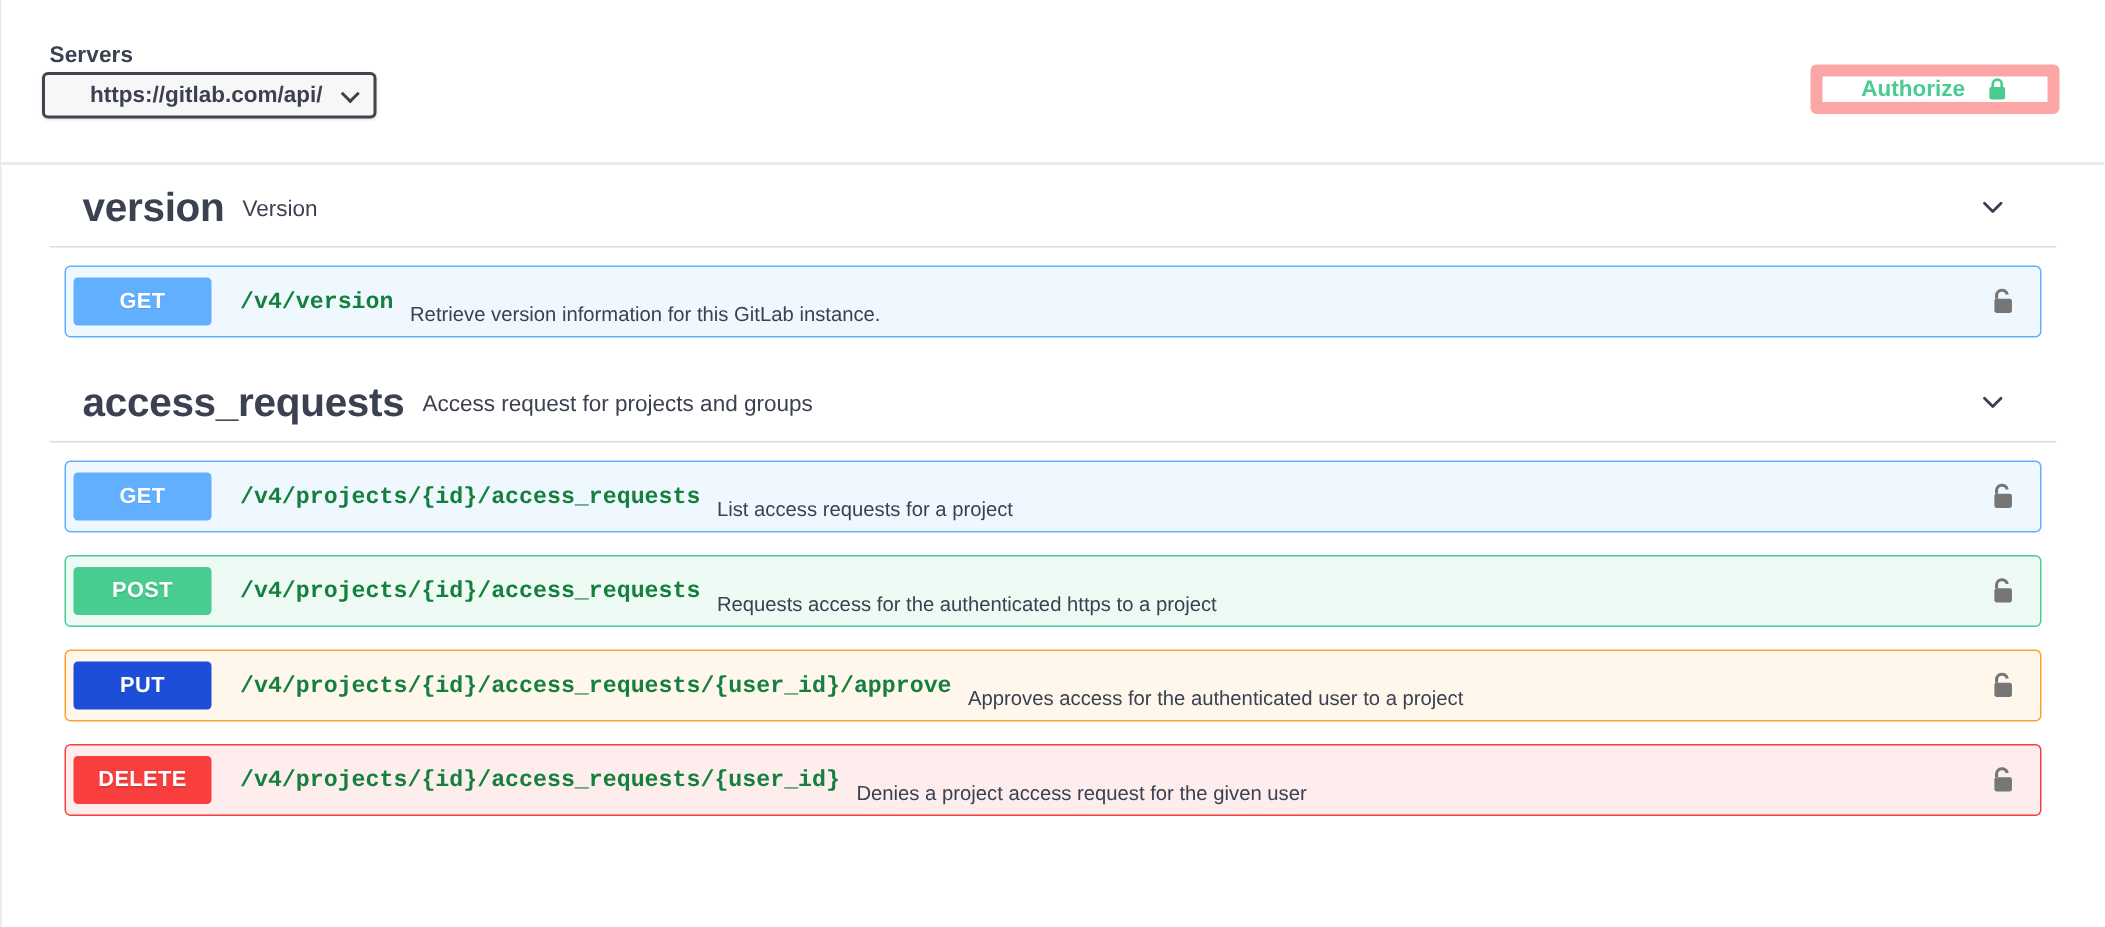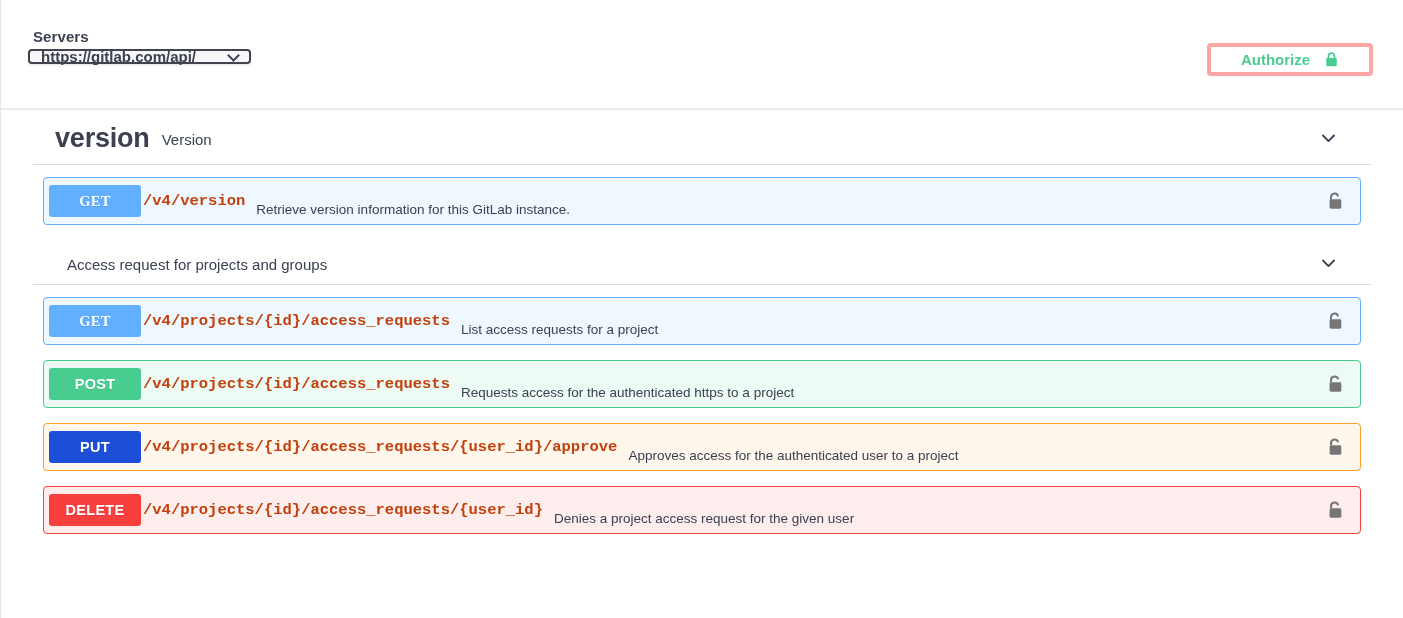--- a/index.html
+++ b/index.html
@@ -38,31 +38,32 @@
     font-weight: bold;
     color: #3b4151;
     margin: 0 0 3px 5px;
     letter-spacing: .1px;
   }
   .server-select {
     position: relative;
     display: inline-flex;
     align-items: center;
     min-width: 223px;
-    height: 15px;
+    height: 31px;
     padding: 0 34px 0 11px;
     border: 2px solid #41444e;
     border-radius: 4px;
     background: #f7f7f7;
     font-size: 15px;
     font-weight: bold;
     color: #3b4151;
     box-shadow: 0 1px 2px rgba(0,0,0,.12);
     cursor: pointer;
     white-space: nowrap;
+    justify-content: flex-end;
   }
   .server-select .caret {
     position: absolute;
     right: 11px;
     top: 50%;
     width: 9px; height: 9px;
     margin-top: -6px;
     border-right: 2px solid #3b4151;
     border-bottom: 2px solid #3b4151;
     transform: rotate(45deg);
@@ -74,21 +75,21 @@
     top: 43px;
   }
   .authorize-btn {
     display: inline-flex;
     align-items: center;
     justify-content: center;
     gap: 14px;
     min-width: 166px;
     height: 33px;
     padding: 0 16px;
-    border: 4px solid #fca5a5;
+    border: 8px solid #fca5a5;
     border-radius: 4px;
     background: #ffffff;
     color: #49cc90;
     font-size: 15px;
     font-weight: bold;
     font-family: "Liberation Sans", sans-serif;
     cursor: pointer;
     line-height: 1;
   }
   .lock-green { display: inline-block; width: 15px; height: 17px; }
@@ -148,43 +149,43 @@
     margin: 0 0 0 5px;
     border-radius: 3px;
     color: #fff;
     font-size: 14.5px;
     font-weight: bold;
     font-family: "Liberation Sans", sans-serif;
     text-shadow: 0 1px 0 rgba(0,0,0,.1);
     letter-spacing: .3px;
   }
   .opblock-summary-path {
-    margin-left: 2px;
+    margin-left: 19px;
     font-family: "Liberation Mono", monospace;
     font-size: 15.5px;
     font-weight: bold;
-    color: #c2410c;
+    color: #15803d;
     white-space: nowrap;
   }
   .opblock-summary-description {
     margin-left: 11px;
     font-size: 13.5px;
     color: #3b4151;
     white-space: nowrap;
     margin-top: 16px;
   }
   .op-spacer { flex: 1 1 auto; }
   .auth-lock {
     width: 18px; height: 20px;
     margin-right: 16px;
     flex: 0 0 auto;
   }
 
   
-  .m-get    { background: #61affe; font-family: Liberation Serif, serif; }
+  .m-get    { background: #61affe; }
   .m-post   { background: #49cc90; }
   .m-put    { background: #1d4ed8; }
   .m-delete { background: #f93e3e; text-align: center; }
 
   .b-get    { border-color: #61affe; background: #f0f8ff; }
   .b-post   { border-color: #49cc90; background: #eefaf4; }
   .b-put    { border-color: #fca130; background: #fff6ec; }
   .b-delete { border-color: #f93e3e; background: #fdeded; }
 </style>
 </head>
@@ -239,20 +240,21 @@
           <svg width="18" height="20" viewBox="0 0 20 22" aria-hidden="true">
             <path d="M5.6 9V6.4a4 4 0 0 1 7.9-.6" fill="none" stroke="#767676" stroke-width="2.3"></path>
             <rect x="4" y="9" width="13" height="10.5" rx="1.6" fill="#767676"></rect>
           </svg>
         </span>
       </div>
     </div>
 
     <div class="opblock-tag-section">
       <div class="opblock-tag">
+        <span class="tag-name">access_requests</span>
         <span class="tag-desc">Access request for projects and groups</span>
         <span class="tag-spacer"></span>
         <span class="chev">
           <svg width="17" height="17" viewBox="0 0 20 20" aria-hidden="true">
             <path d="M3.5 6.5 L10 13 L16.5 6.5" fill="none" stroke="#3b4151" stroke-width="2.2" stroke-linecap="round" stroke-linejoin="round"></path>
           </svg>
         </span>
       </div>
 
       <div class="opblock b-get first">

